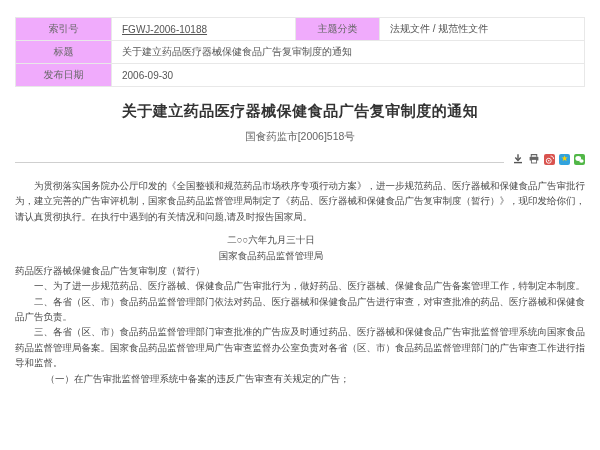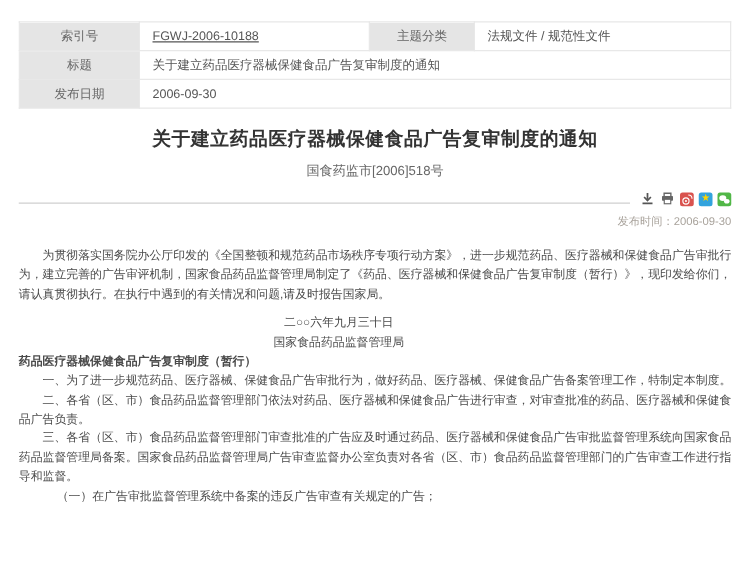--- a/index.html
+++ b/index.html
@@ -21,21 +21,21 @@
     table-layout: fixed;
   }
   table.info td {
     border: 1px solid #e8e8e8;
     height: 23px;
     padding: 0 10px;
     overflow: hidden;
     white-space: nowrap;
   }
   td.lbl {
-    background: #e5e5e5;
+    background: #f0abfc;
     text-align: center;
     color: #666;
     padding: 0 4px;
   }
   .col-l1 { width: 96px; }
   .col-v1 { width: 184px; text-decoration: underline; }
   .col-l2 { width: 84px; }
 
   
   .doc-title {
@@ -89,21 +89,21 @@
   .article {
     margin-top: 13px;
     font-size: 9.5px;
     color: #4a4a4a;
     line-height: 1.62;
   }
   .article p { margin: 0; }
   .indent { text-indent: 2em; }
   .sub-indent { text-indent: 3.2em; }
   .sig-block { margin-top: 8px; text-align: center; padding-right: 58px; }
-  .sec-title { margin: 14px 0 0 65px; font-weight: bold; }
+  .sec-title { margin: 14px 0 0 65px; }
 </style>
 </head>
 <body>
 
 <div class="page">
 
   <table class="info">
     <tbody>
         <tr>
       <td class="lbl col-l1">索引号</td>
@@ -154,21 +154,20 @@
       </span>
       <span class="icon-box box-wechat">
         <svg width="11" height="11" viewBox="0 0 12 12">
           <ellipse cx="4.6" cy="4.9" rx="3.1" ry="2.6" fill="#fff"></ellipse>
           <ellipse cx="8.1" cy="7.6" rx="2.4" ry="2" fill="#fff"></ellipse>
         </svg>
       </span>
     </div>
   </div>
 
-  <div class="pub-time"><span>发布时间：</span><span>2006-09-30</span></div>
 
   <div class="article">
     <p class="indent">为贯彻落实国务院办公厅印发的《全国整顿和规范药品市场秩序专项行动方案》，进一步规范药品、医疗器械和保健食品广告审批行为，建立完善的广告审评机制，国家食品药品监督管理局制定了《药品、医疗器械和保健食品广告复审制度（暂行）》，现印发给你们，请认真贯彻执行。在执行中遇到的有关情况和问题,请及时报告国家局。</p>
 
     <div class="sig-block">
       <p>二○○六年九月三十日</p>
       <p>国家食品药品监督管理局</p>
     </div>
 
     <p class="sec-title">药品医疗器械保健食品广告复审制度（暂行）</p>

